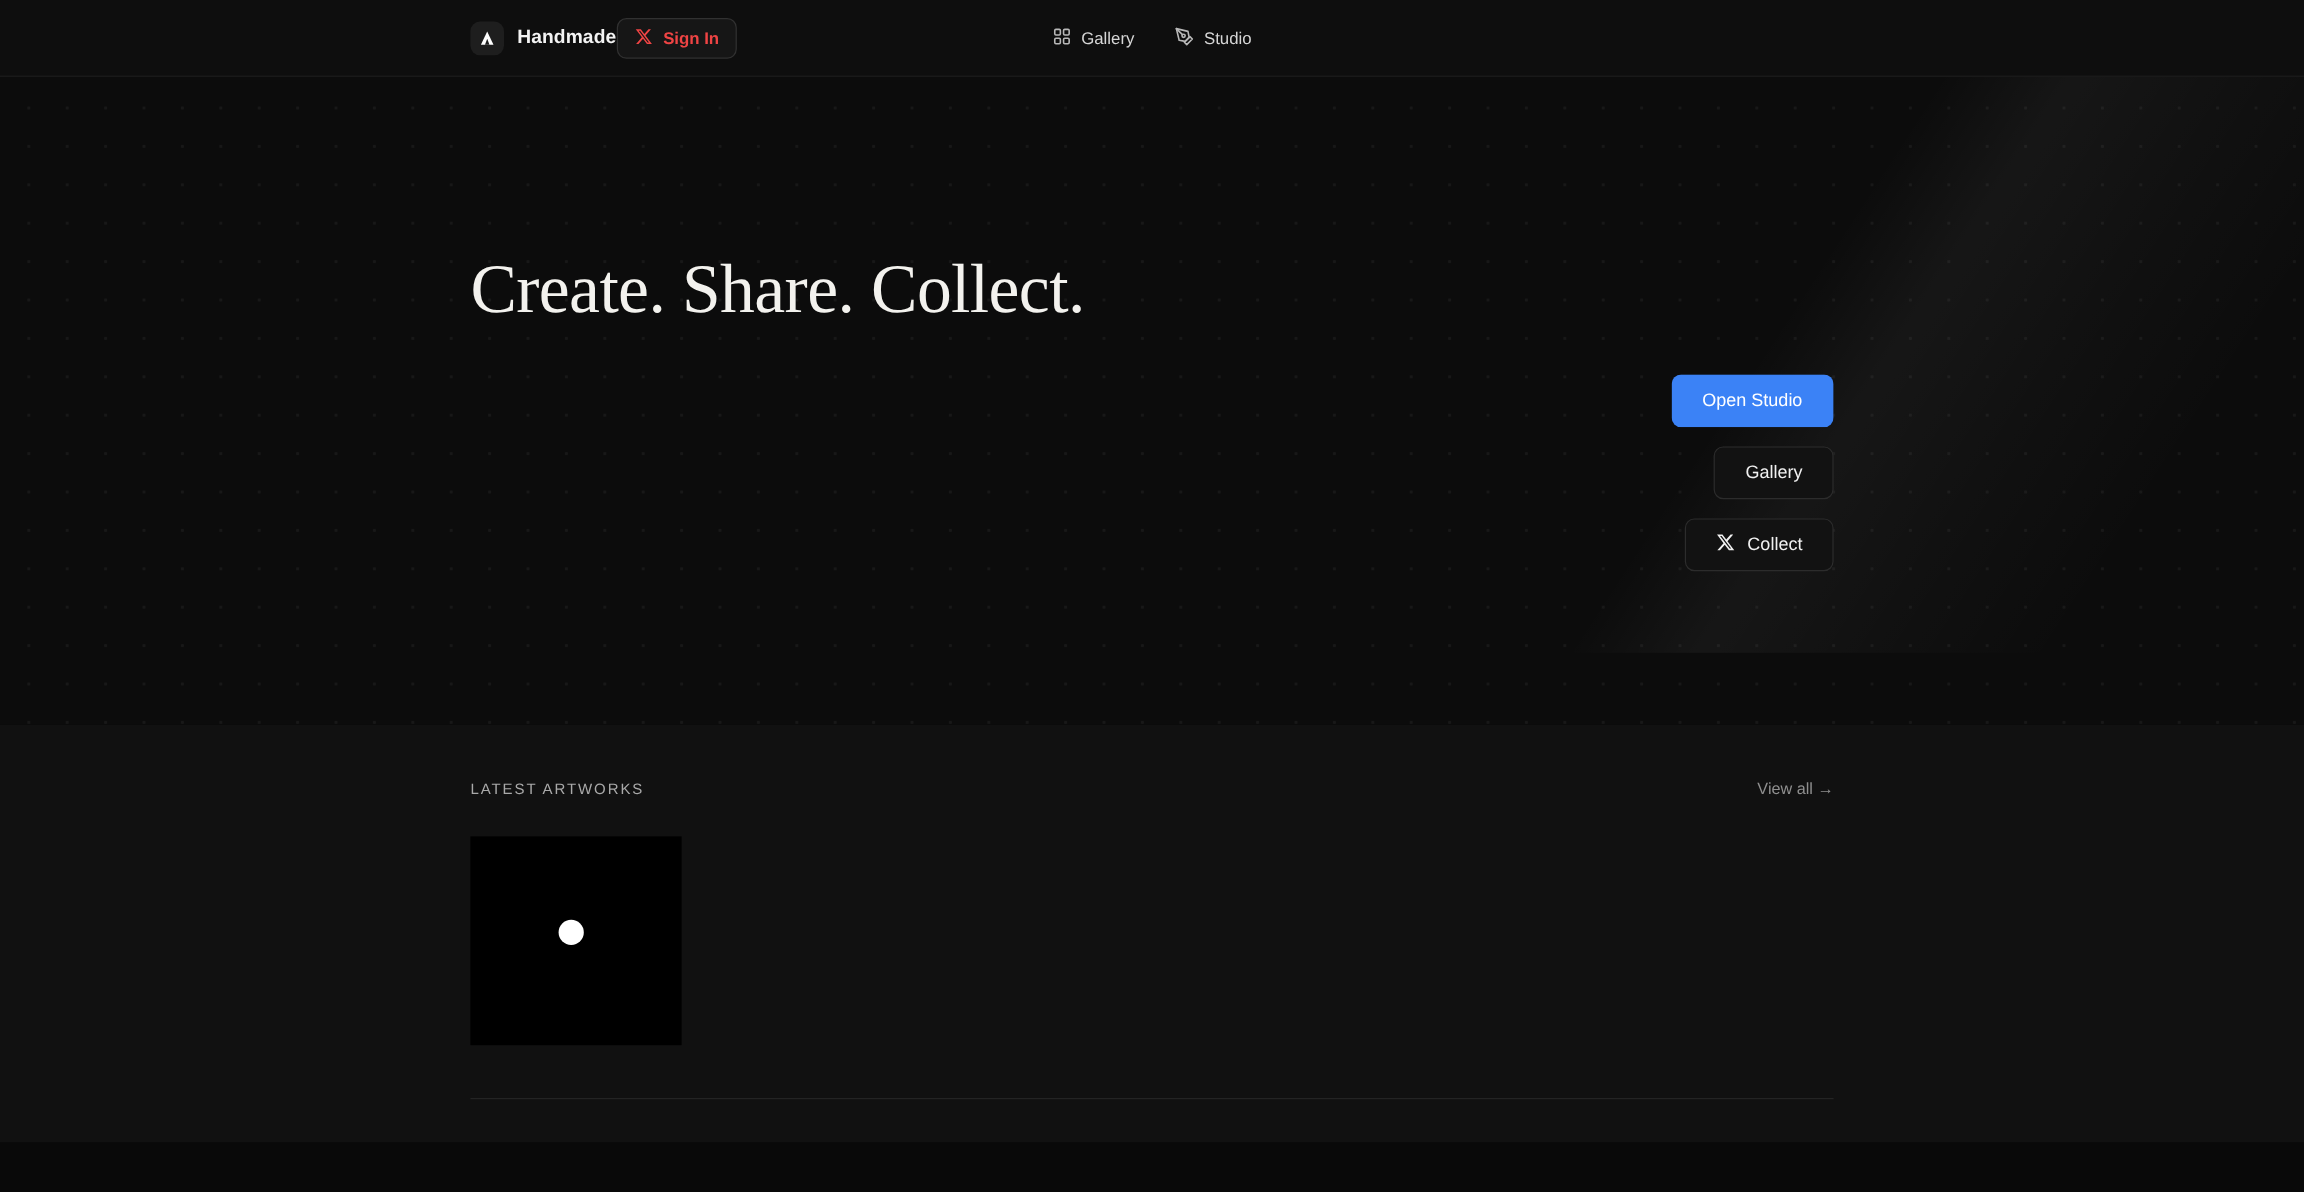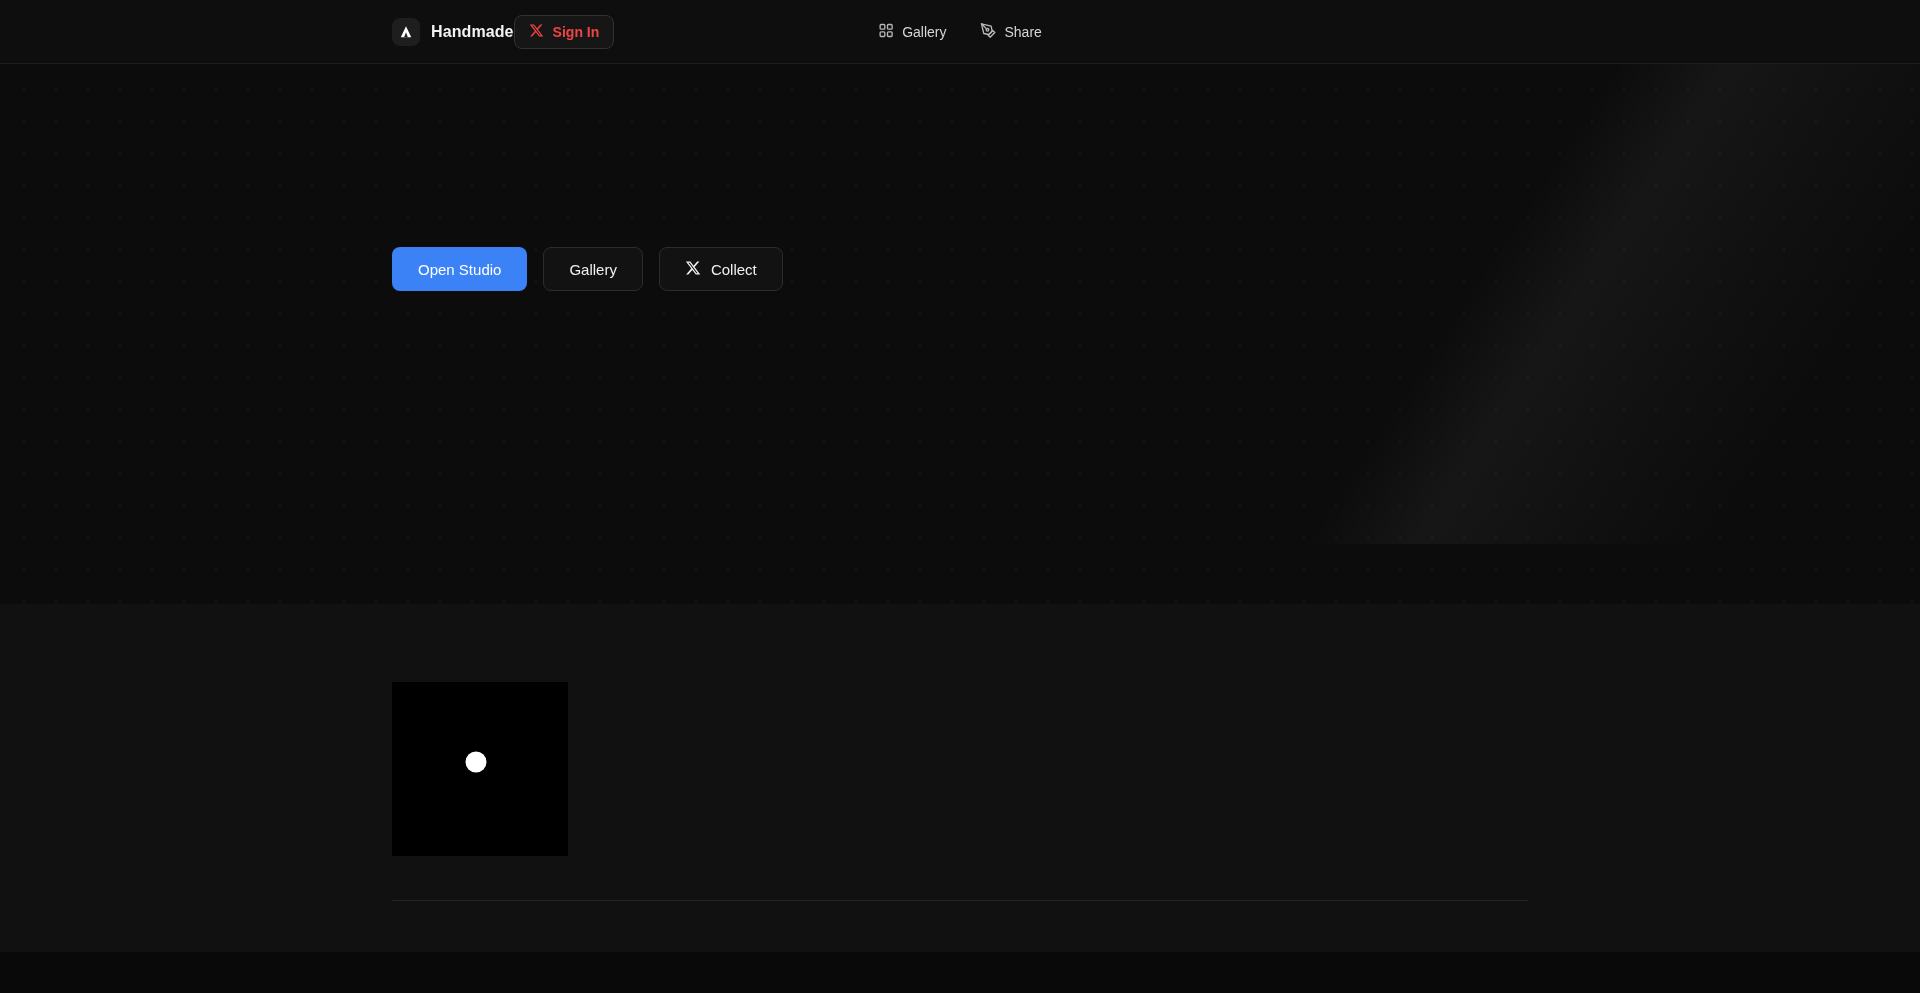--- a/index.html
+++ b/index.html
@@ -82,21 +82,21 @@
     color: #f3f2ee;
     line-height: 1.12;
   }
   .hero-subtitle {
     margin-top: 28px;
     max-width: 446px;
     font-size: 19.5px;
     line-height: 28px;
     color: #c4c4c4;
   }
-  .hero-actions { margin-top: 38px; display: flex; align-items: flex-end; gap: 16px; }
+  .hero-actions { margin-top: 38px; display: flex; align-items: flex-end; gap: 16px; flex-direction: column; }
   .btn {
     height: 44px;
     display: inline-flex; align-items: center; justify-content: center; gap: 10px;
     border-radius: 8px;
     font-size: 15px; font-weight: 500;
     cursor: pointer;
     border: 1px solid transparent;
   }
   .btn-primary { background: #3b82f6; color: #ffffff; padding: 0 25px; }
   .btn-ghost {
@@ -176,55 +176,60 @@
       </span>
       <span class="nav-link">
         <span>
           <svg width="16" height="16" viewBox="0 0 24 24" fill="none" stroke="currentColor" stroke-width="2" stroke-linecap="round" stroke-linejoin="round">
             <path d="m12 19 7-7 3 3-7 7-3-3z"></path>
             <path d="m18 13-1.5-7.5L2 2l3.5 14.5L13 18l5-5z"></path>
             <path d="m2 2 7.586 7.586"></path>
             <circle cx="11" cy="11" r="2"></circle>
           </svg>
         </span>
-        <span>Share</span>
+        <span>Studio</span>
       </span>
     </nav>
 
     <button class="signin-btn">
       <span>
         <svg width="15" height="15" viewBox="0 0 24 24" fill="currentColor">
           <path d="M18.244 2.25h3.308l-7.227 8.26 8.502 11.24H16.17l-5.214-6.817L4.99 21.75H1.68l7.73-8.835L1.254 2.25H8.08l4.713 6.231 5.451-6.231zm-1.161 17.52h1.833L7.084 4.126H5.117l11.966 15.644z"></path>
         </svg>
       </span>
       <span>Sign In</span>
     </button>
   </div>
 </header>
 
 <section class="hero">
   <div class="hero-streak"></div>
   <div class="container">
+    <h1 class="hero-title">Create. Share. Collect.</h1>
     <div class="hero-actions">
       <button class="btn btn-primary">Open Studio</button>
       <button class="btn btn-ghost">Gallery</button>
       <button class="btn btn-ghost">
         <span>
           <svg width="16" height="16" viewBox="0 0 24 24" fill="currentColor">
             <path d="M18.244 2.25h3.308l-7.227 8.26 8.502 11.24H16.17l-5.214-6.817L4.99 21.75H1.68l7.73-8.835L1.254 2.25H8.08l4.713 6.231 5.451-6.231zm-1.161 17.52h1.833L7.084 4.126H5.117l11.966 15.644z"></path>
           </svg>
         </span>
         <span>Collect</span>
       </button>
     </div>
   </div>
 </section>
 
 <section class="latest-section">
   <div class="container">
+    <div class="section-header">
+      <span class="section-title">LATEST ARTWORKS</span>
+      <span class="view-all-link">View all →</span>
+    </div>
     <div class="artwork-grid">
       <div class="artwork-card" style="background: rgb(0, 0, 0);">
         <span class="artwork-dot" style="left: 47.7%; top: 46.2%; background: rgb(255, 255, 255);"></span>
       </div>
     </div>
     <hr class="latest-divider">
   </div>
 </section>
 
 <footer class="site-footer"></footer>

